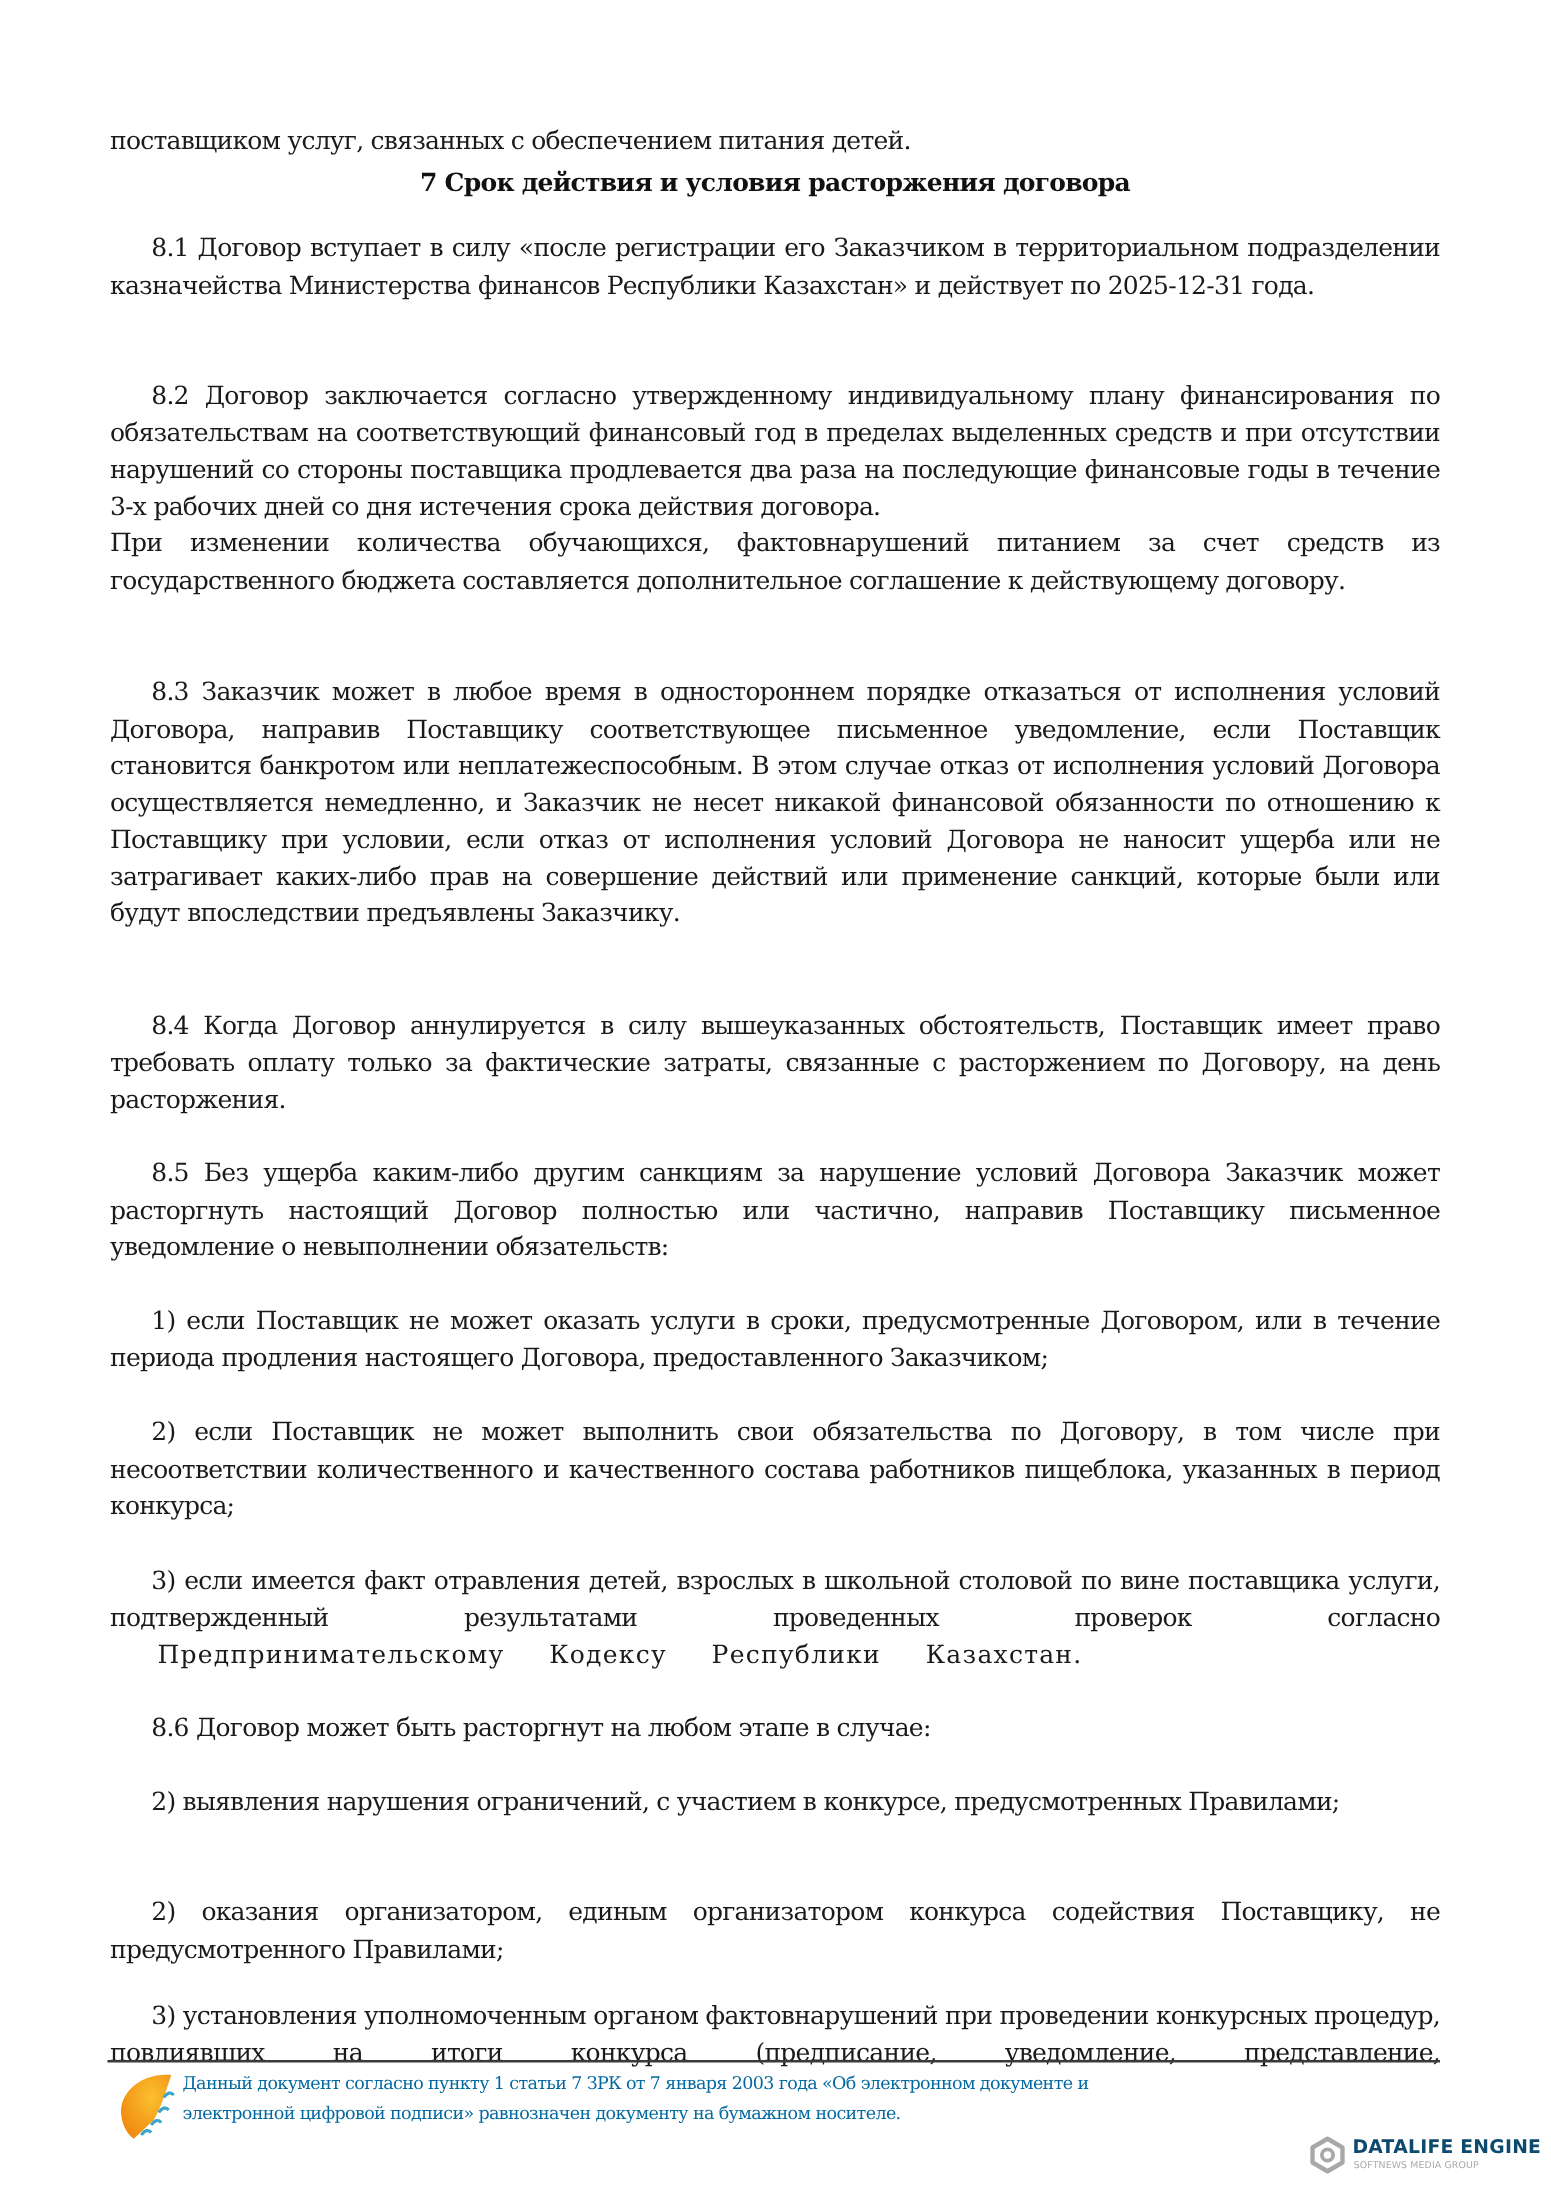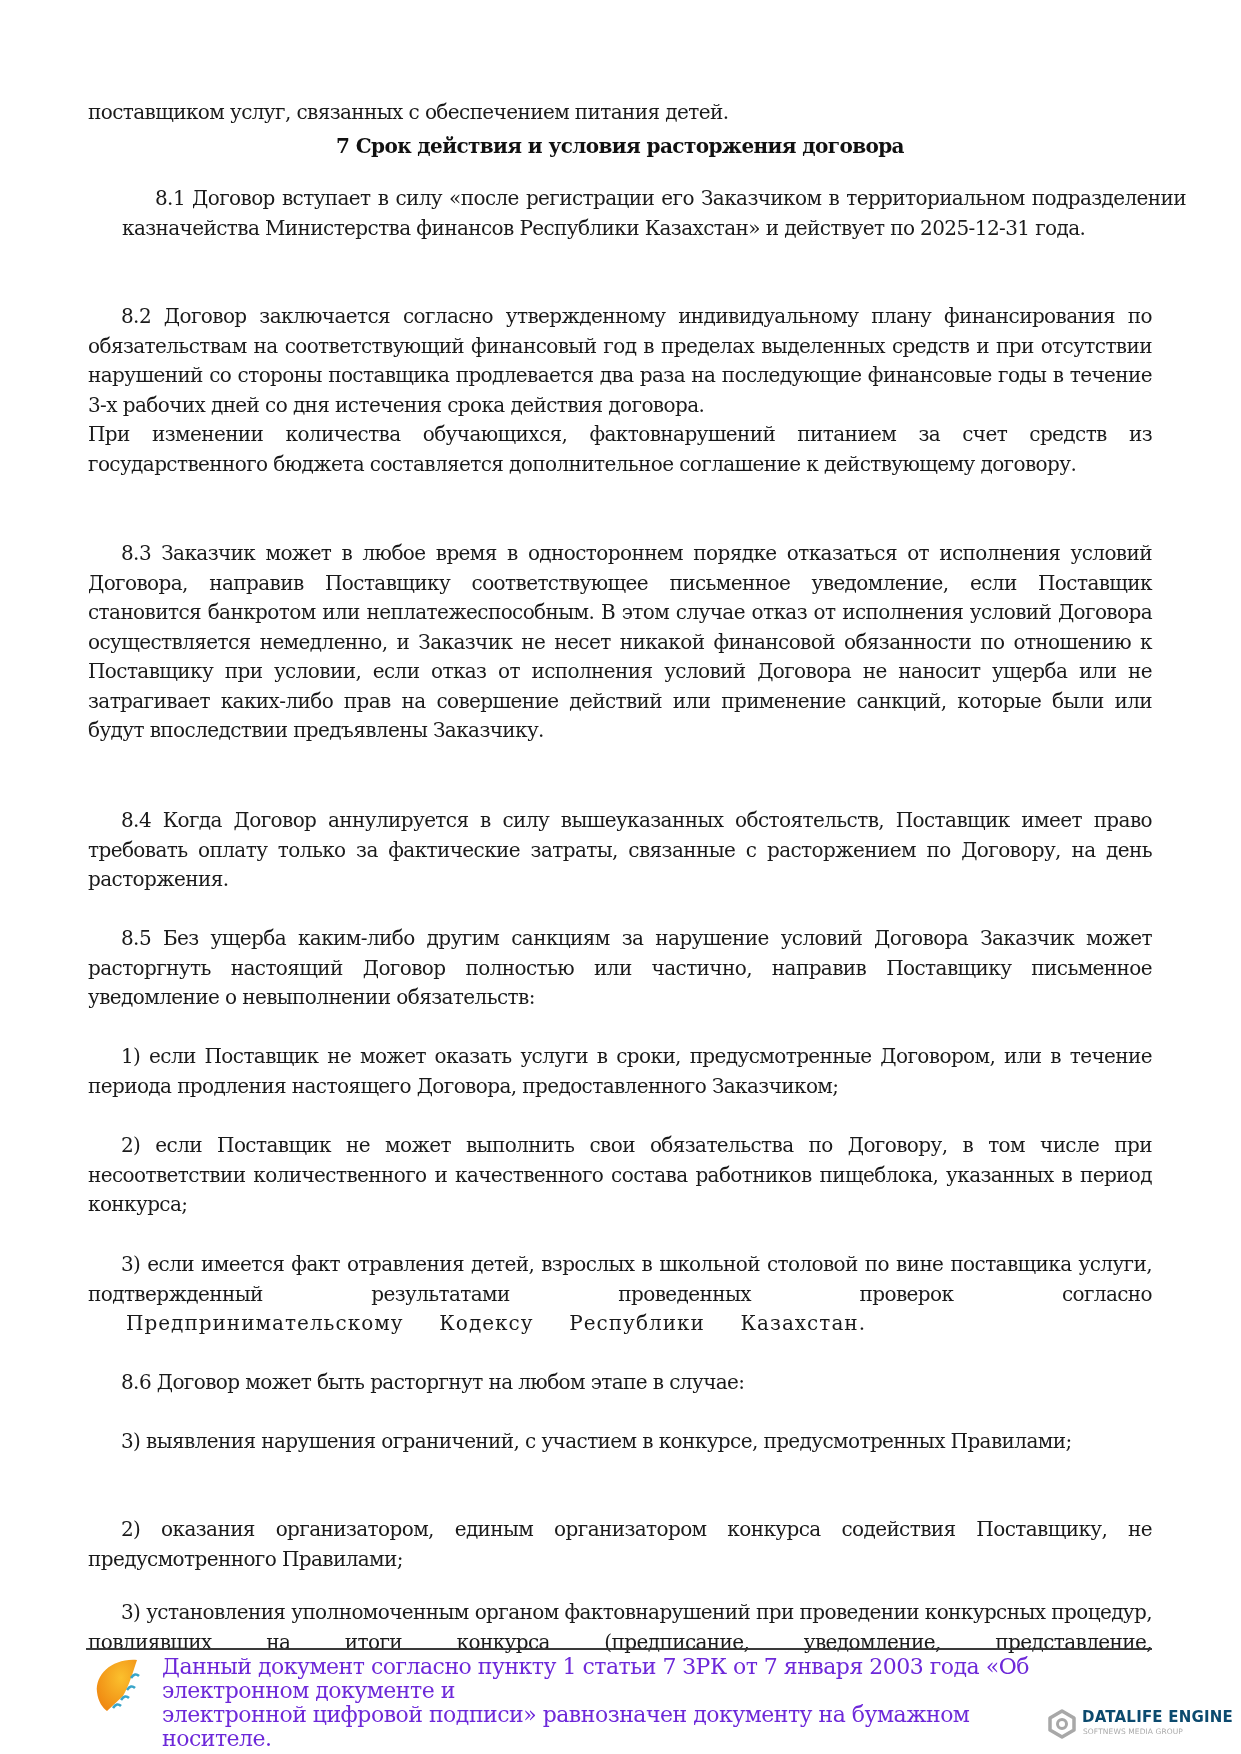--- a/index.html
+++ b/index.html
@@ -30,26 +30,26 @@
     color: #111;
   }
   .p-last-justify { text-align-last: justify; }
   .strike-line {
     position: absolute;
     left: 86px; width: 1066px; top: 1648px; height: 2px;
     background: #3a3a3a;
   }
   .footer-note {
     position: absolute;
-    left: 162px; top: 1655px; width: 920px;
+    left: 146px; top: 1655px; width: 920px;
     font-family: "DejaVu Serif", serif;
-    font-size: 22px;
+    font-size: 14px;
     line-height: 24px;
     letter-spacing: -0.5px;
-    color: #6d28d9;
+    color: #0369a1;
     background: rgba(255,255,255,0.0);
   }
   .logo {
     position: absolute; left: 93px; top: 1656px; width: 50px; height: 56px;
   }
   .watermark {
     position: absolute; left: 1046px; top: 1708px; width: 180px; height: 34px;
   }
   .wm-text {
     position: absolute; left: 36px; top: 0px;
@@ -64,41 +64,41 @@
 </style>
 </head>
 <body>
 
 <div class="page">
 
   <div class="txt" style="top:98px;">поставщиком услуг, связанных с обеспечением питания детей.</div>
 
   <div class="heading">7 Срок действия и условия расторжения договора</div>
 
-  <div class="txt indent" style="top:184px;margin-left:34px;">8.1 Договор вступает в силу «после регистрации его Заказчиком в территориальном подразделении казначейства Министерства финансов Республики Казахстан» и действует по 2025-12-31 года.</div>
+  <div class="txt indent" style="top:184px;">8.1 Договор вступает в силу «после регистрации его Заказчиком в территориальном подразделении казначейства Министерства финансов Республики Казахстан» и действует по 2025-12-31 года.</div>
 
   <div class="txt indent" style="top:302px;">8.2 Договор заключается согласно утвержденному индивидуальному плану финансирования по обязательствам на соответствующий финансовый год в пределах выделенных средств и при отсутствии нарушений со стороны поставщика продлевается два раза на последующие финансовые годы в течение 3-х рабочих дней со дня истечения срока действия договора.</div>
   <div class="txt" style="top:420px;">При изменении количества обучающихся, фактовнарушений питанием за счет средств из государственного бюджета составляется дополнительное соглашение к действующему договору.</div>
 
   <div class="txt indent" style="top:539px;">8.3 Заказчик может в любое время в одностороннем порядке отказаться от исполнения условий Договора, направив Поставщику соответствующее письменное уведомление, если Поставщик становится банкротом или неплатежеспособным. В этом случае отказ от исполнения условий Договора осуществляется немедленно, и Заказчик не несет никакой финансовой обязанности по отношению к Поставщику при условии, если отказ от исполнения условий Договора не наносит ущерба или не затрагивает каких-либо прав на совершение действий или применение санкций, которые были или будут впоследствии предъявлены Заказчику.</div>
 
   <div class="txt indent" style="top:806px;">8.4 Когда Договор аннулируется в силу вышеуказанных обстоятельств, Поставщик имеет право требовать оплату только за фактические затраты, связанные с расторжением по Договору, на день расторжения.</div>
 
   <div class="txt indent" style="top:924px;">8.5 Без ущерба каким-либо другим санкциям за нарушение условий Договора Заказчик может расторгнуть настоящий Договор полностью или частично, направив Поставщику письменное уведомление о невыполнении обязательств:</div>
 
   <div class="txt indent" style="top:1042px;">1) если Поставщик не может оказать услуги в сроки, предусмотренные Договором, или в течение периода продления настоящего Договора, предоставленного Заказчиком;</div>
 
   <div class="txt indent" style="top:1131px;">2) если Поставщик не может выполнить свои обязательства по Договору, в том числе при несоответствии количественного и качественного состава работников пищеблока, указанных в период конкурса;</div>
 
   <div class="txt indent p-last-justify" style="top:1250px;">3) если имеется факт отравления детей, взрослых в школьной столовой по вине поставщика услуги, подтвержденный результатами проведенных проверок согласно</div>
   <div class="txt p-last-justify" style="top:1309px; width:740px; letter-spacing:1px;margin-left:38px;">Предпринимательскому Кодексу Республики Казахстан.</div>
 
   <div class="txt indent" style="top:1368px;">8.6 Договор может быть расторгнут на любом этапе в случае:</div>
 
-  <div class="txt indent" style="top:1427px;">3) выявления нарушения ограничений, с участием в конкурсе, предусмотренных Правилами;</div>
+  <div class="txt indent" style="top:1427px;">2) выявления нарушения ограничений, с участием в конкурсе, предусмотренных Правилами;</div>
 
   <div class="txt indent" style="top:1515px;">2) оказания организатором, единым организатором конкурса содействия Поставщику, не предусмотренного Правилами;</div>
 
   <div class="txt indent p-last-justify" style="top:1598px;">3) установления уполномоченным органом фактовнарушений при проведении конкурсных процедур, повлиявших на итоги конкурса (предписание, уведомление, представление,</div>
 
   <div class="strike-line"></div>
 
   <div class="logo">
     <svg width="50" height="56" viewBox="0 0 50 56">
       <defs>

